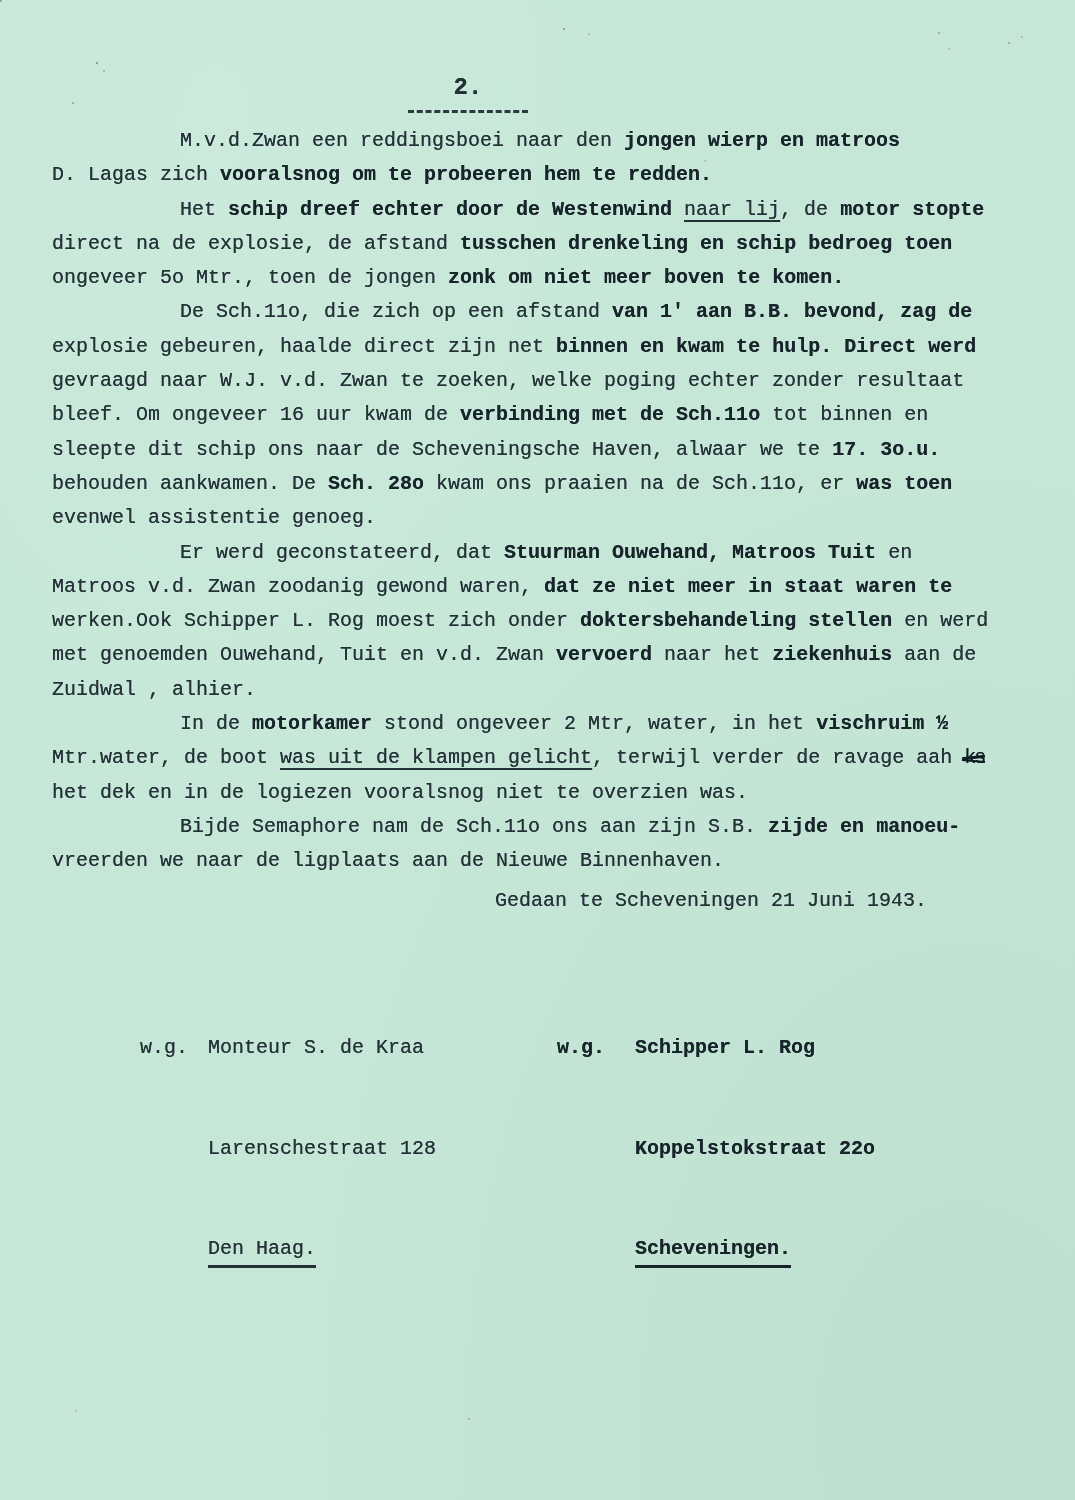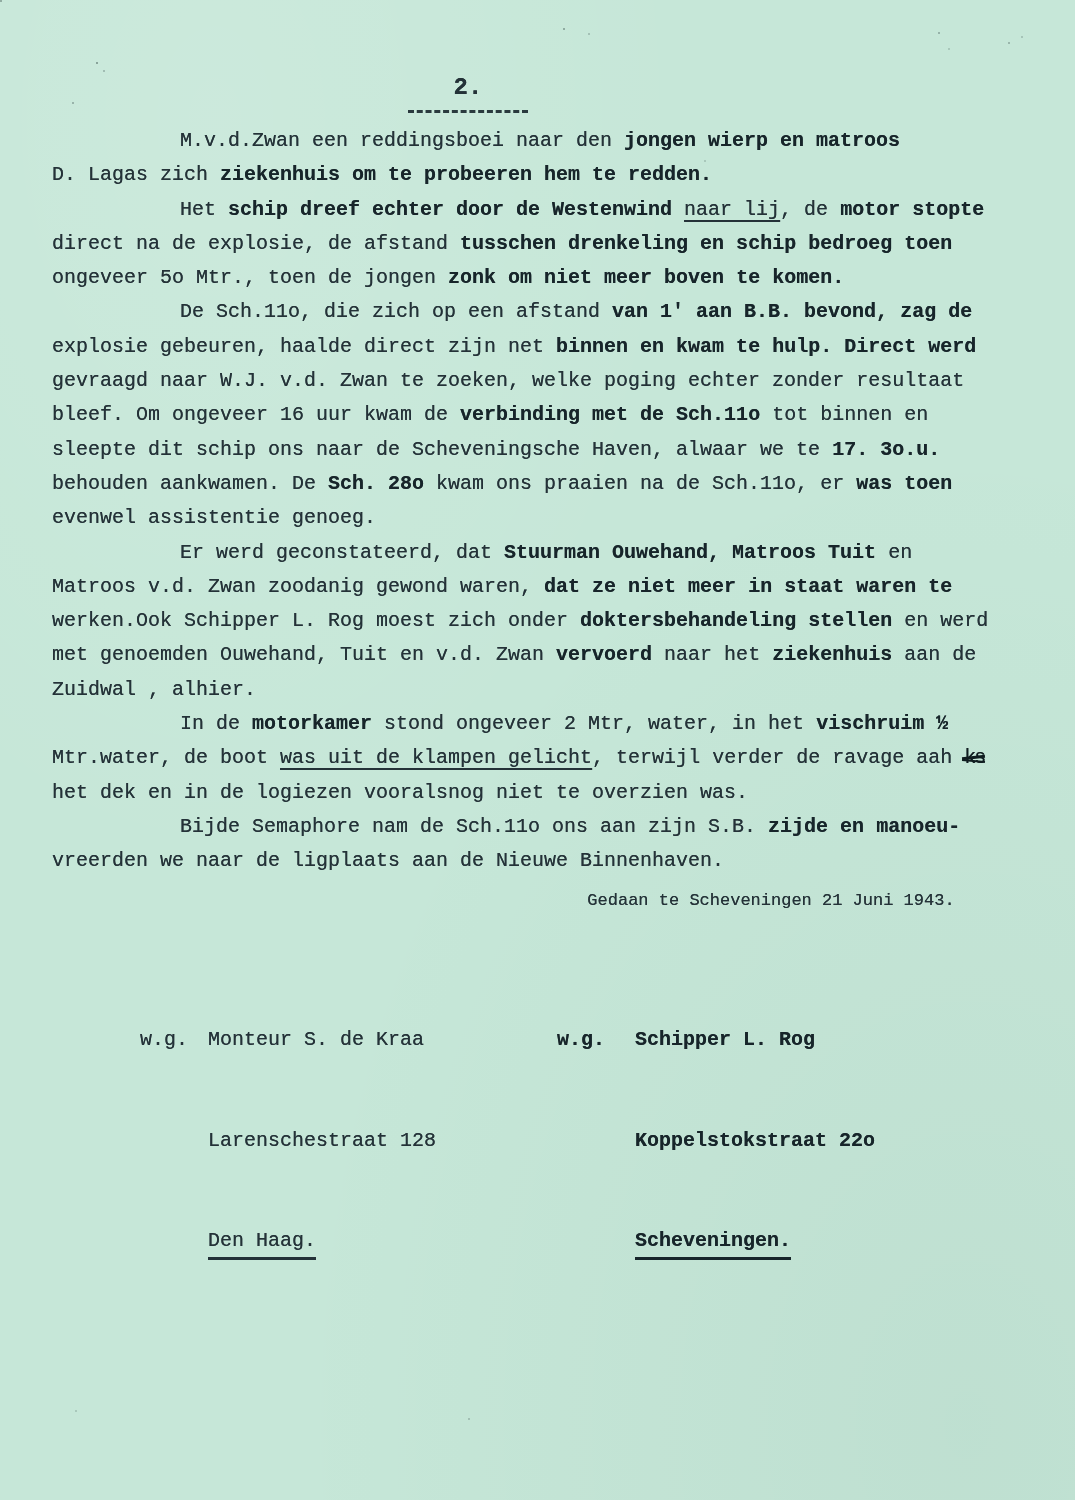--- a/index.html
+++ b/index.html
@@ -52,29 +52,28 @@
   .struck::after{
     content:"";position:absolute;left:-2px;right:-1px;top:40%;height:3px;
     background:currentColor;transform:rotate(-6deg);
   }
   .struck::before{
     content:"";position:absolute;left:-2px;right:-1px;top:60%;height:2px;
     background:currentColor;transform:rotate(5deg);
   }
   .dateline{
     padding-left:443px;margin-top:5px;white-space:pre;
-    font-size:17px;
-    text-align:center;
+    font-size:20px;
   }
   .sigs{
     position:absolute;top:952px;left:0;width:1075px;
     font-size:20px;line-height:33.5px;
     text-shadow:0 0 .45px rgba(36,50,56,.85);
   }
-  .sig-col{position:absolute;top:4px;white-space:pre;}
+  .sig-col{position:absolute;top:12px;white-space:pre;}
   .sig-left{left:140px;}
   .sig-right{left:557px;font-weight:bold;color:#17252a;}
   .sig-row1{display:flex;}
   .sig-prefix{width:68px;}
   .sig-right .sig-prefix{width:78px;}
   .sig-ind-left{padding-left:68px;}
   .sig-ind-right{padding-left:78px;}
   .u2{border-bottom:3px solid currentColor;padding-bottom:3px;display:inline-block;line-height:26px;}
 </style>
 </head>
@@ -82,21 +81,21 @@
 
 <div class="page">
 
   <div class="speck-dot"></div>
 
   <div class="pagenum">2.</div>
 
   <div class="bodytext">
     <div id="paragraphs">
         <div class="line indent"><span>M.v.d.Zwan een reddingsboei naar den </span><span class="b">jongen wierp en matroos</span></div>
-        <div class="line"><span>D. Lagas zich </span><span class="b">ziekenhuis om te probeeren hem te redden.</span></div>
+        <div class="line"><span>D. Lagas zich </span><span class="b">vooralsnog om te probeeren hem te redden.</span></div>
         <div class="line indent"><span>Het </span><span class="b">schip dreef echter door de Westenwind </span><span class="u">naar lij</span><span>, de </span><span class="b">motor stopte</span></div>
         <div class="line"><span>direct na de explosie, de afstand </span><span class="b">tusschen drenkeling en schip bedroeg toen</span></div>
         <div class="line"><span>ongeveer 5o Mtr., toen de jongen </span><span class="b">zonk om niet meer boven te komen.</span></div>
         <div class="line indent"><span>De Sch.11o, die zich op een afstand </span><span class="b">van 1' aan B.B. bevond, zag de</span></div>
         <div class="line"><span>explosie gebeuren, haalde direct zijn net </span><span class="b">binnen en kwam te hulp. Direct werd</span></div>
         <div class="line"><span>gevraagd naar W.J. v.d. Zwan te zoeken, welke poging echter zonder resultaat</span></div>
         <div class="line"><span>bleef. Om ongeveer 16 uur kwam de </span><span class="b">verbinding met de Sch.11o </span><span>tot binnen en</span></div>
         <div class="line"><span>sleepte dit schip ons naar de Scheveningsche Haven, alwaar we te </span><span class="b">17. 3o.u.</span></div>
         <div class="line"><span>behouden aankwamen. De </span><span class="b">Sch. 28o</span><span> kwam ons praaien na de Sch.11o, er </span><span class="b">was toen</span></div>
         <div class="line"><span>evenwel assistentie genoeg.</span></div>

